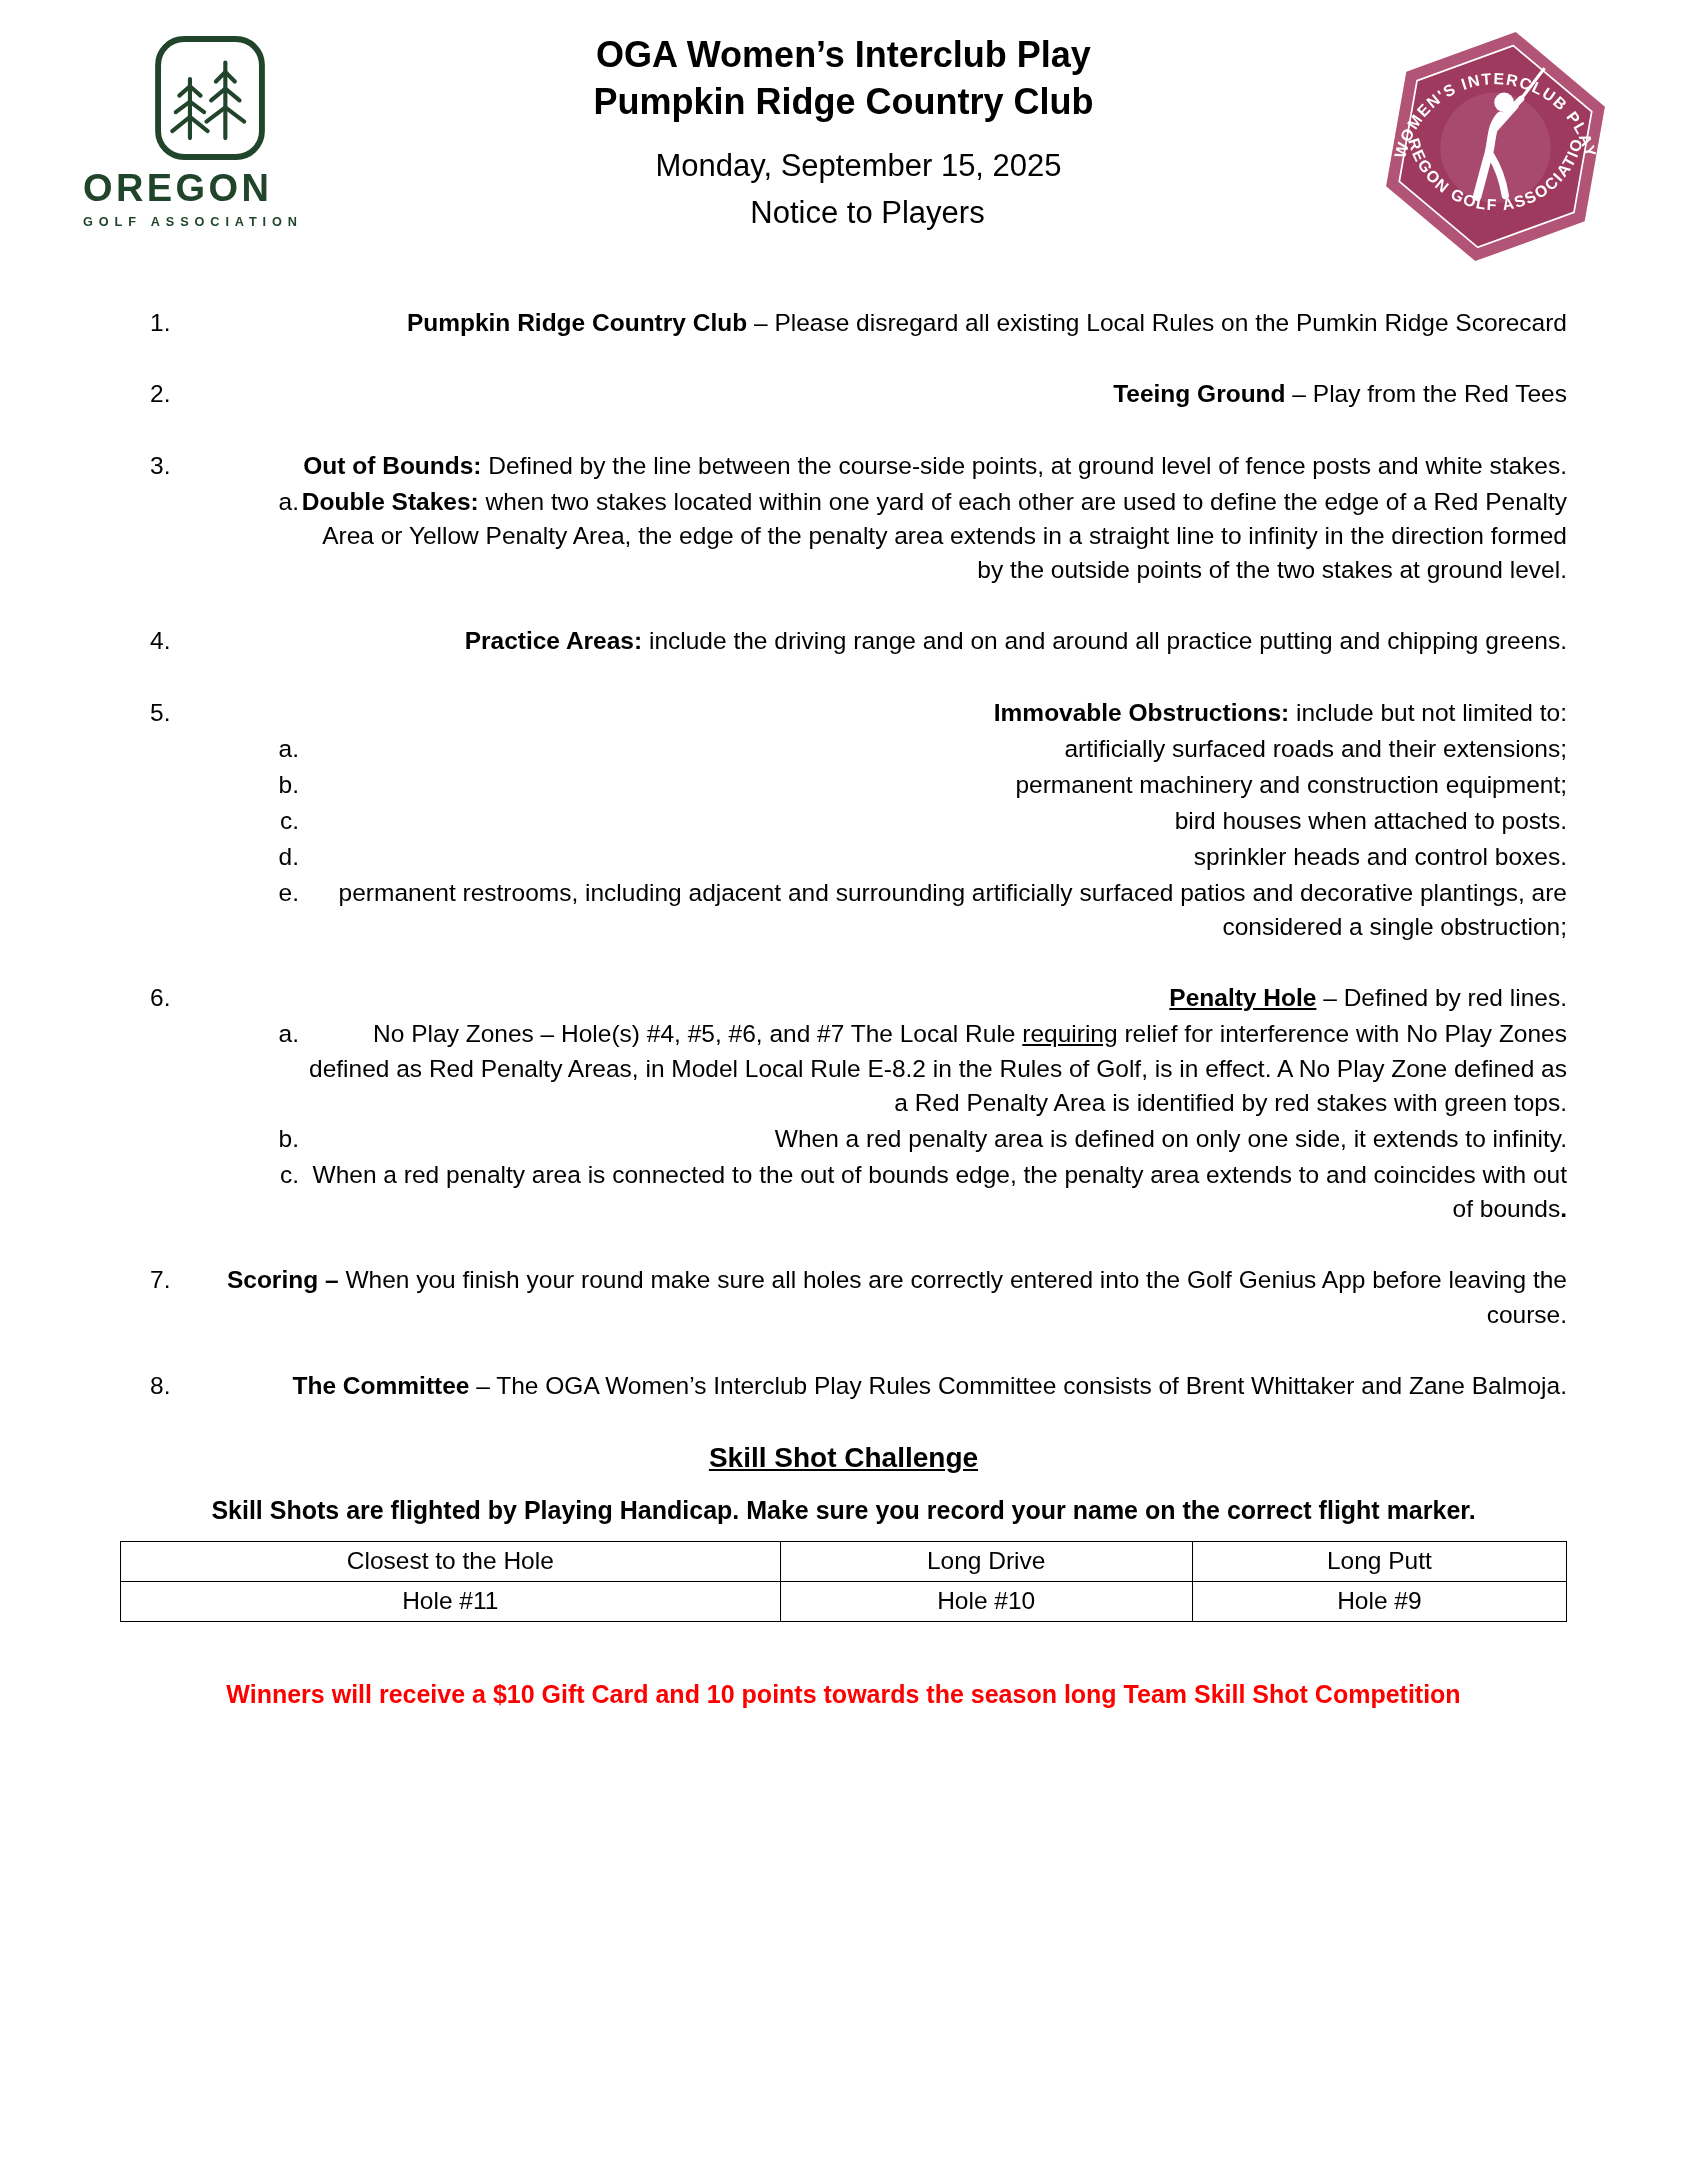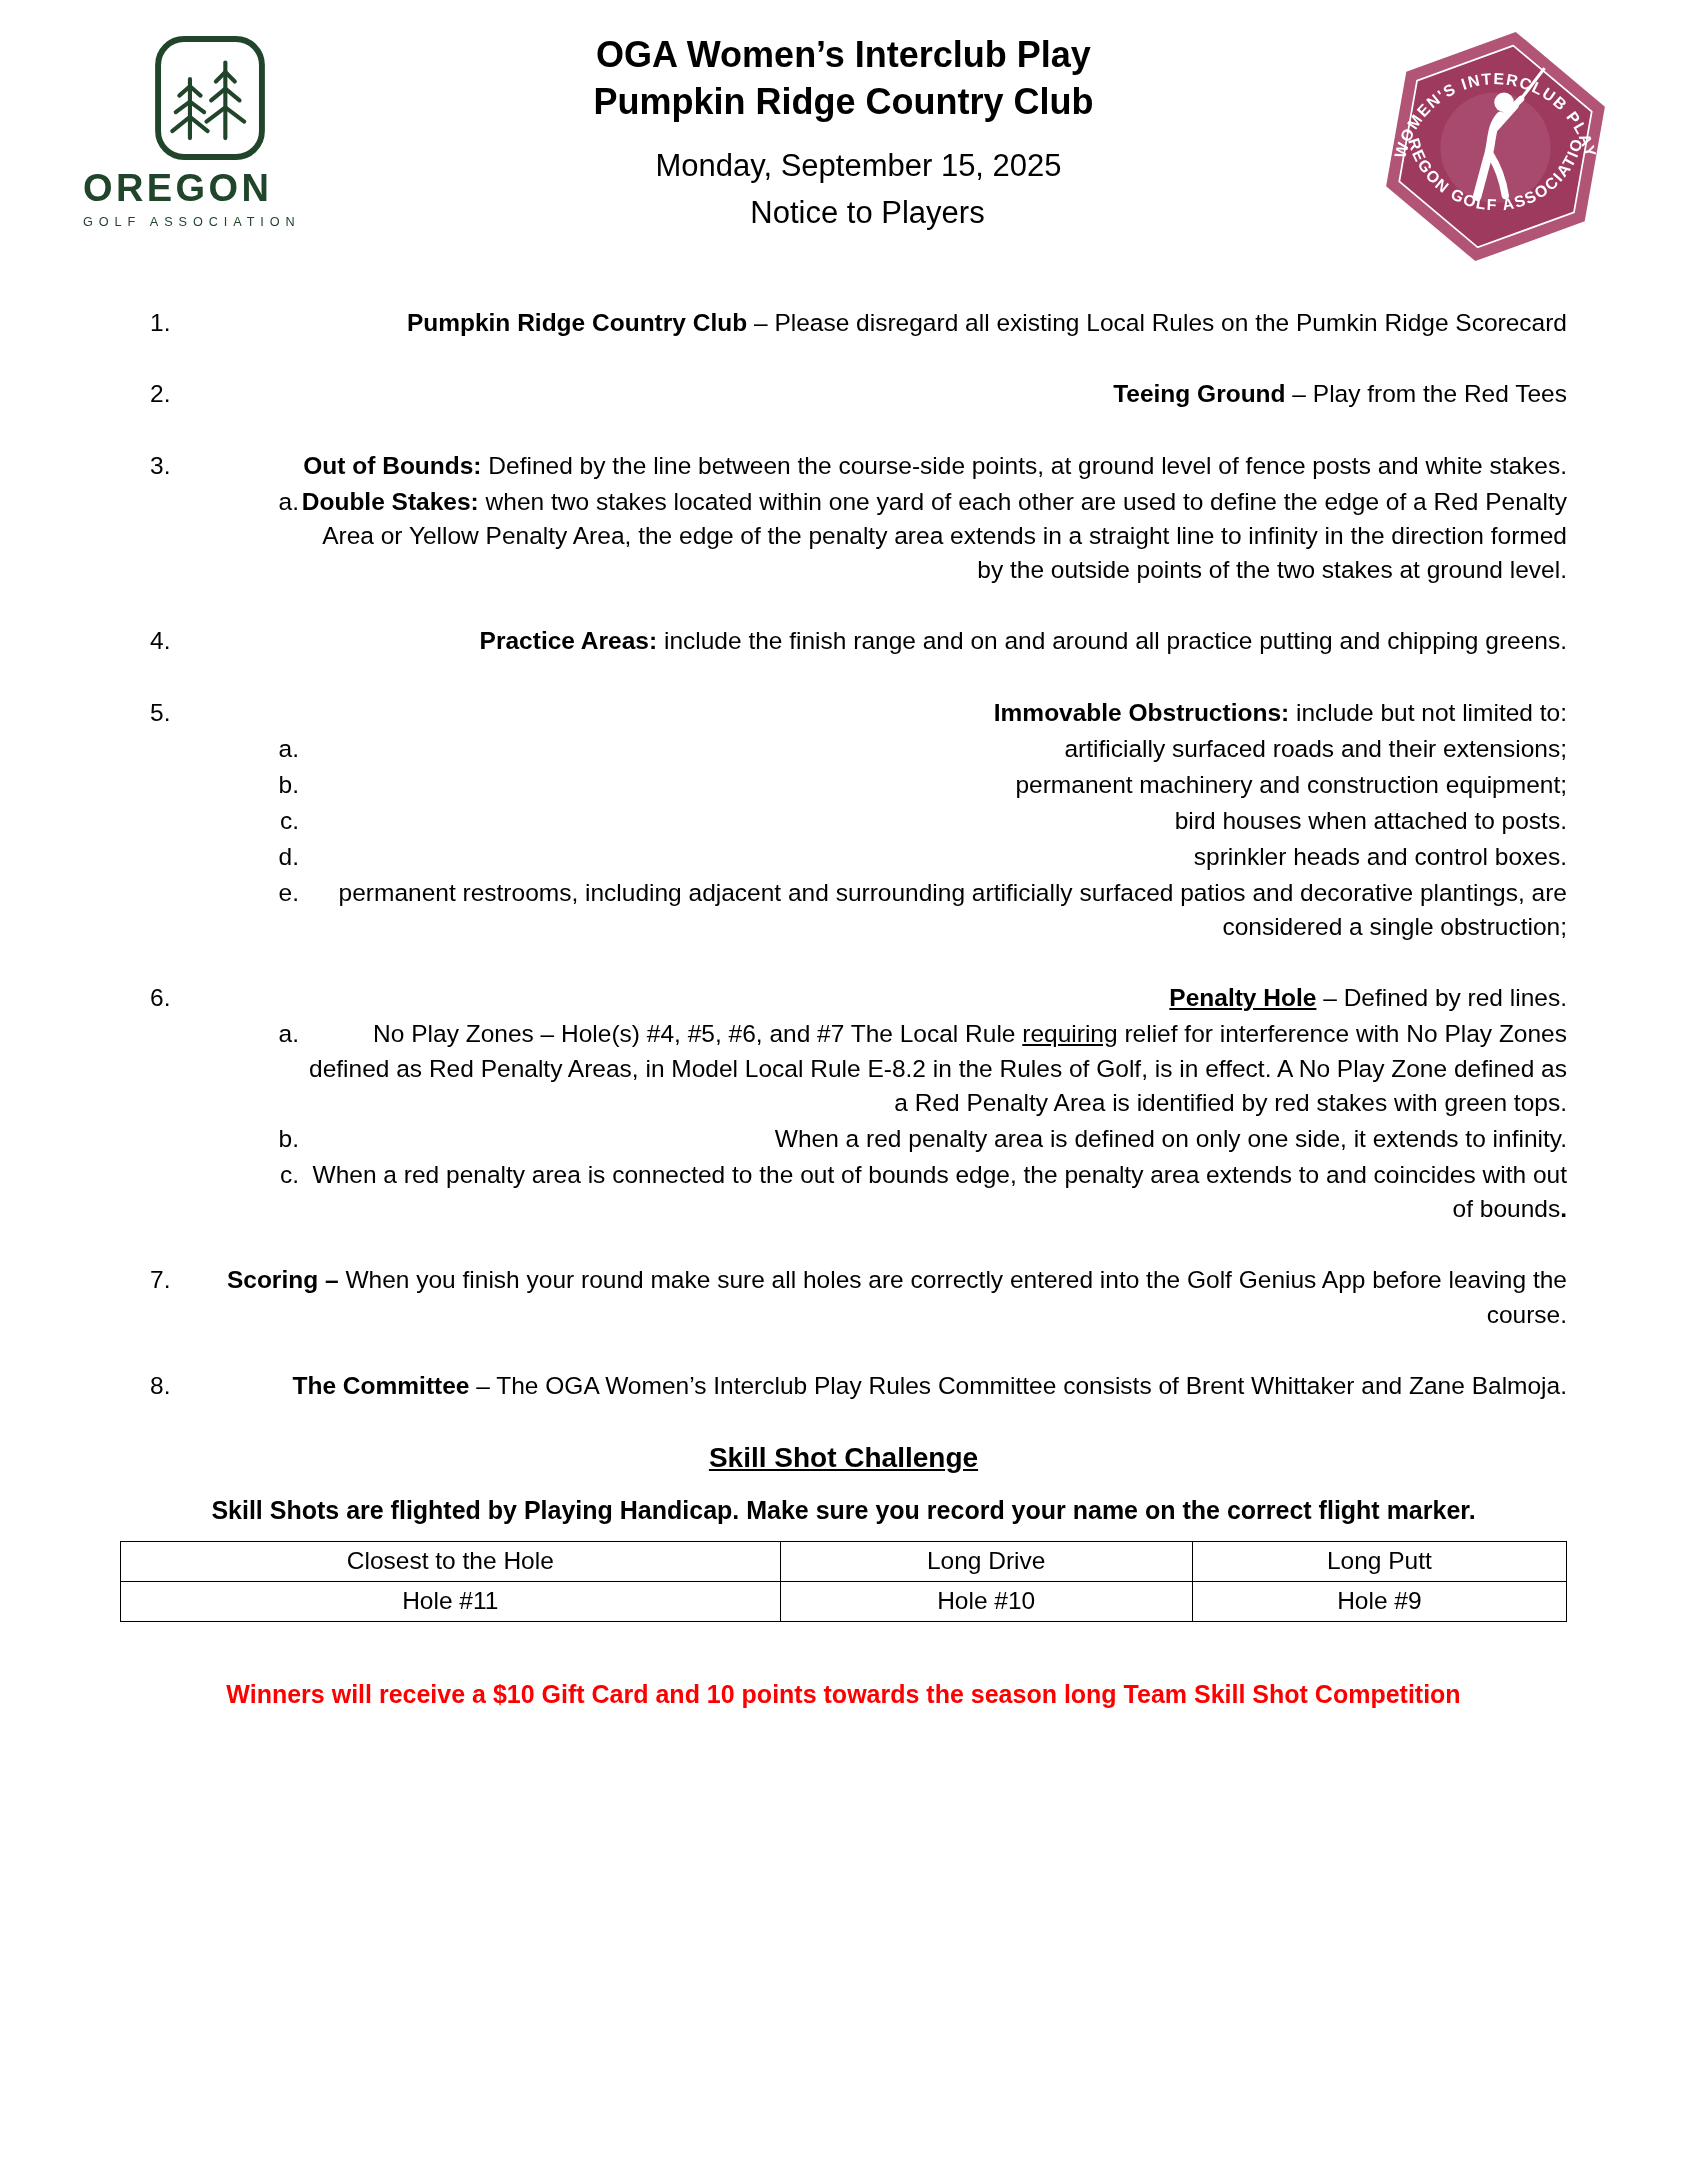--- a/index.html
+++ b/index.html
@@ -24,21 +24,21 @@
   }
 
   
   .header{position:relative;height:266px;}
   .logo{
     position:absolute;left:83px;top:34px;width:253px;
     text-align:left;color:var(--logo-green);
   }
   .logo svg{display:block;margin:0 auto;}
   .logo-name{font-size:38px;font-weight:bold;letter-spacing:3.4px;margin-top:5px;}
-  .logo-sub{font-size:12.7px;font-weight:normal;letter-spacing:5.9px;margin-top:5px;}
+  .logo-sub{font-size:12.7px;font-weight:bold;letter-spacing:5.9px;margin-top:5px;}
   .logo-line{stroke:var(--logo-green);fill:none;stroke-linecap:round;stroke-linejoin:round;}
 
   .title-block{position:absolute;left:0;right:0;top:32px;text-align:center;}
   .title-line{font-size:36px;font-weight:bold;line-height:1.3;}
   .date-line{font-size:31px;margin-top:20px;line-height:1.3;padding-left:30px;}
   .notice-line{font-size:31px;margin-top:6.7px;line-height:1.3;padding-left:48px;}
 
   .badge{position:absolute;left:1373px;top:23.6px;width:245px;height:245px;}
   .badge-text{
     fill:#ffffff;font-size:13px;font-weight:bold;letter-spacing:1.3px;
@@ -168,21 +168,21 @@
             <div class="rule-text"><span class="b">Out of Bounds:</span><span> Defined by the line between the course-side points, at ground level of fence posts and white stakes.</span></div>
             <div class="sub-item">
               <span class="sub-letter">a.</span>
               <div class="sub-text"><span class="b">Double Stakes:</span><span> when two stakes located within one yard of each other are used to define the edge of a Red Penalty Area or Yellow Penalty Area, the edge of the penalty area extends in a straight line to infinity in the direction formed by the outside points of the two stakes at ground level.</span></div>
             </div>
           </div>
         </div>
         <div class="rule-item">
           <span class="rule-num">4.</span>
           <div class="rule-body">
-            <div class="rule-text"><span class="b">Practice Areas:</span><span> include the finish range and on and around all practice putting and chipping greens.</span></div>
+            <div class="rule-text"><span class="b">Practice Areas:</span><span> include the driving range and on and around all practice putting and chipping greens.</span></div>
           </div>
         </div>
         <div class="rule-item">
           <span class="rule-num">5.</span>
           <div class="rule-body">
             <div class="rule-text"><span class="b">Immovable Obstructions:</span><span> include but not limited to:</span></div>
             <div class="sub-item">
               <span class="sub-letter">a.</span>
               <div class="sub-text"><span>artificially surfaced roads and their extensions;</span></div>
             </div>

